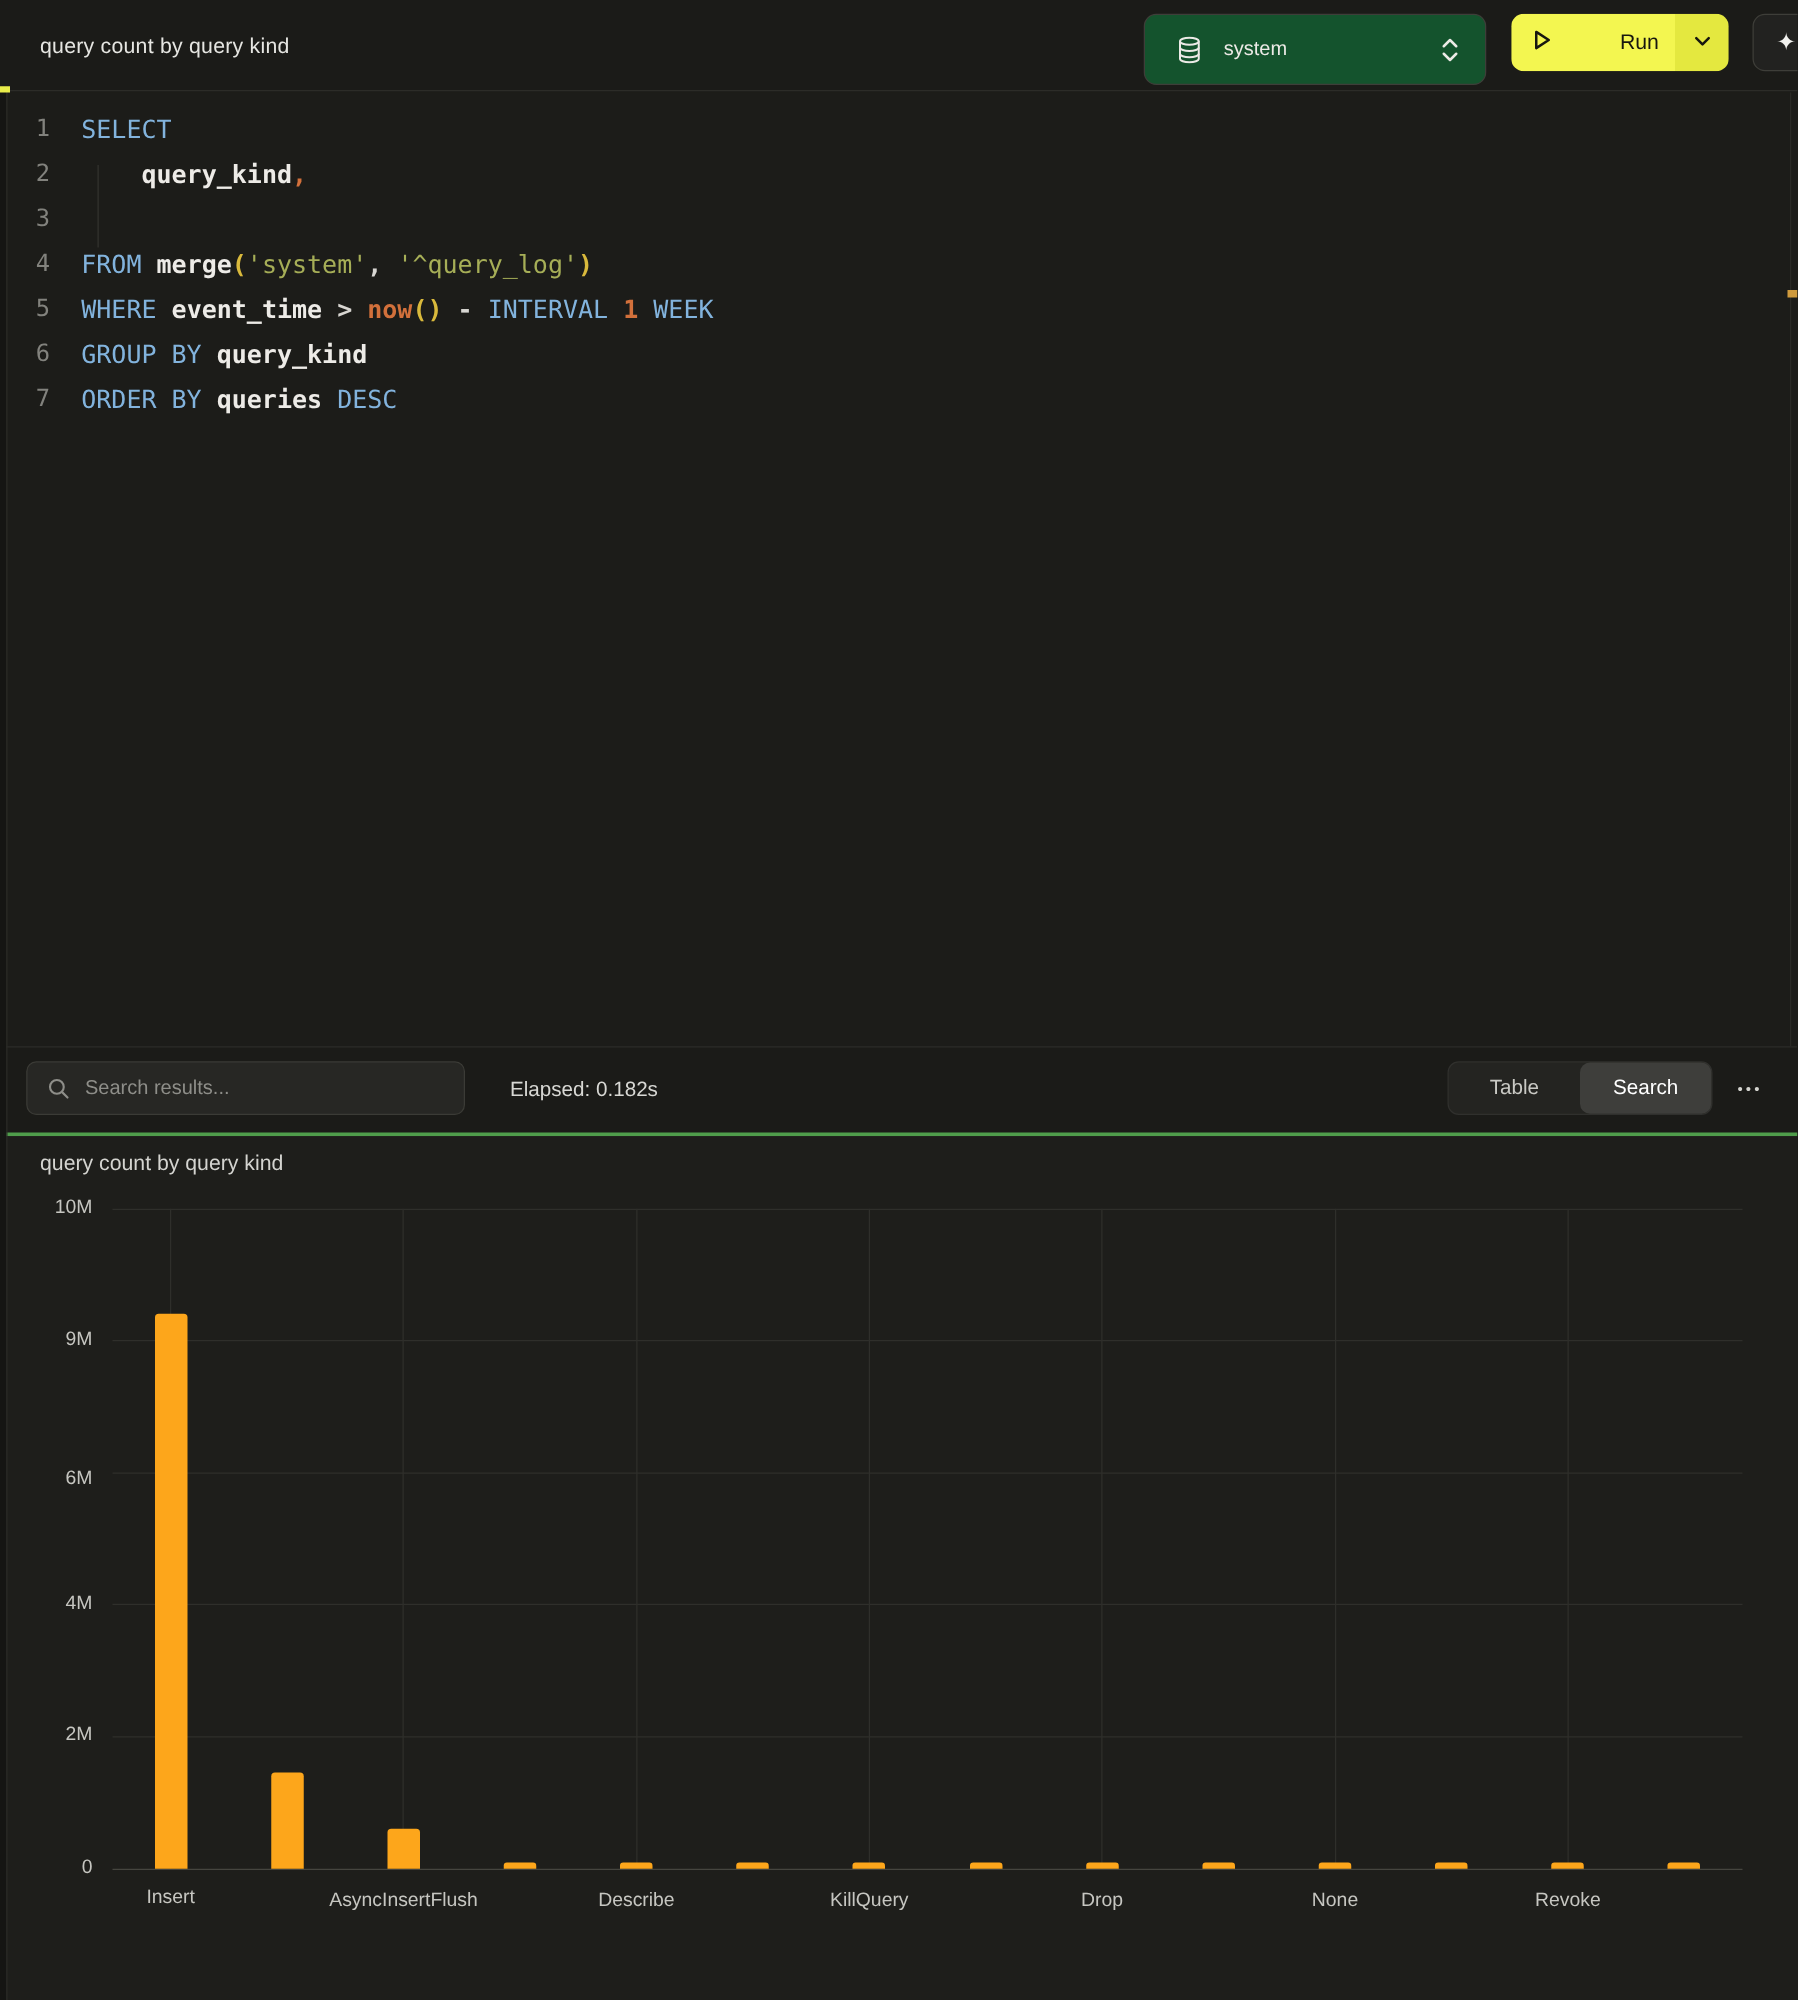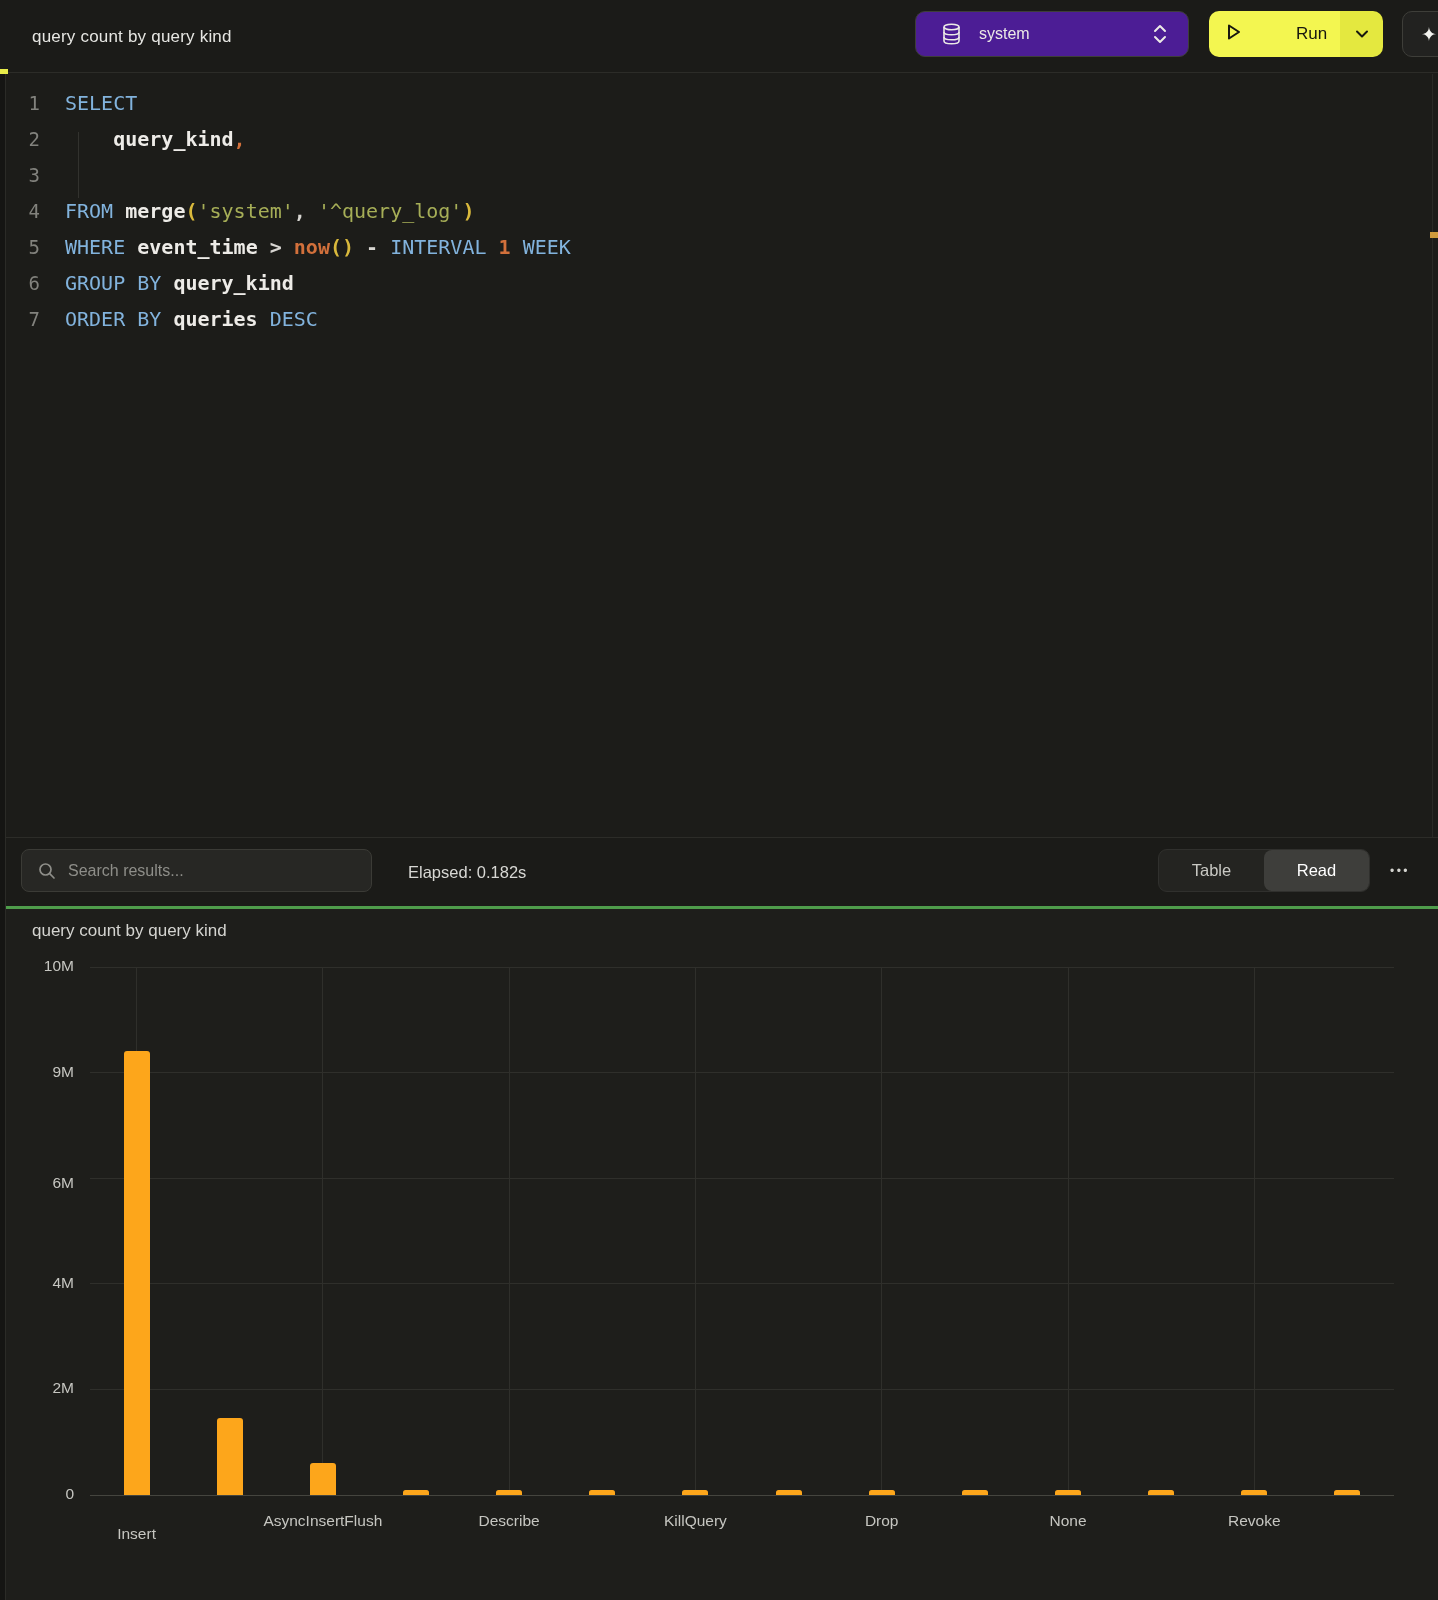--- a/index.html
+++ b/index.html
@@ -9,22 +9,22 @@
 
   
   .left-edge { position:absolute; left:0; top:0; width:5px; height:1600px; background:#151513; z-index:5;}
   .left-edge-line { position:absolute; left:5px; top:0; width:1px; height:1600px; background:#2b2b27; z-index:5;}
 
   
   .header { position:absolute; left:0; top:0; width:1438px; height:73px;
     background:#1b1b18; border-bottom:1px solid #2c2c28; z-index:10;}
   .hdr-title { position:absolute; left:32px; top:0; line-height:73px; font-size:17px;
     color:#e6e6e2; letter-spacing:.2px; }
-  .db-select { position:absolute; left:915px; top:11px; width:274px; height:46px;
-    background:#4c1d95; border:1px solid #3e3e39; border-radius:10px;
+  .db-select { position:absolute; left:915px; top:11px; width:274px; height:57px;
+    background:#14532d; border:1px solid #3e3e39; border-radius:10px;
     display:flex; align-items:center; cursor:pointer; }
   .db-select .dbicon { margin-left:26px; display:flex; }
   .db-select .dbname { margin-left:18px; font-size:16px; color:#eceae6; flex:1; }
   .db-select .caret { margin-right:20px; display:flex; }
   .run-btn { position:absolute; left:1209px; top:11px; width:174px; height:46px;
     border-radius:10px; overflow:hidden; display:flex; cursor:pointer; }
   .run-main { flex:1; background:#f3f650; display:flex; align-items:center; justify-content:center; gap:12px; }
   .run-label { font-size:17px; font-weight:500; color:#17170f;margin-left:40px; }
   .run-caret { width:43px; background:#e4e83f; display:flex; align-items:center; justify-content:center; }
   .sparkle-btn { position:absolute; left:1402px; top:11px; width:58px; height:46px;
@@ -160,21 +160,21 @@
     <div class="search-box">
       <svg width="18" height="18" viewBox="0 0 18 18">
         <circle cx="7.5" cy="7.5" r="5.5" fill="none" stroke="#8e8e89" stroke-width="1.7"></circle>
         <line x1="11.7" y1="11.7" x2="16" y2="16" stroke="#8e8e89" stroke-width="1.7" stroke-linecap="round"></line>
       </svg>
       <input type="text" placeholder="Search results..." style="">
     </div>
     <div class="stat-elapsed">Elapsed: 0.182s</div>
     <div class="view-toggle">
       <div class="seg">Table</div>
-      <div class="seg active">Read</div>
+      <div class="seg active">Search</div>
     </div>
     <div class="more-btn">•••</div>
   </div>
 
   <div class="green-divider"></div>
 
   <div class="chart-panel">
     <div class="chart-title">query count by query kind</div>
     <div class="plot">
         <div class="hgrid base" style="top: 527.5px;"></div>
@@ -205,21 +205,21 @@
         <div class="bar" style="left: 1151.29px; height: 4.752px; background: rgb(253, 166, 27); border-radius: 2.5px 2.5px 0px 0px;"></div>
         <div class="bar" style="left: 1244.43px; height: 4.752px; background: rgb(253, 166, 27); border-radius: 2.5px 2.5px 0px 0px;"></div>
       </div>
     <div id="axes-layer">
         <div class="ytick" style="top: 576px;">0</div>
         <div class="ytick" style="top: 470.4px;">2M</div>
         <div class="ytick" style="top: 364.8px;">4M</div>
         <div class="ytick" style="top: 265px;">6M</div>
         <div class="ytick" style="top: 153.6px;">9M</div>
         <div class="ytick" style="top: 48px;">10M</div>
-        <div class="xtick" style="left: 46.5714px; top: 616px;">Insert</div>
+        <div class="xtick" style="left: 46.5714px; top: 600px;">Insert</div>
         <div class="xtick" style="left: 232.857px; top: 603px;">AsyncInsertFlush</div>
         <div class="xtick" style="left: 419.143px; top: 603px;">Describe</div>
         <div class="xtick" style="left: 605.429px; top: 603px;">KillQuery</div>
         <div class="xtick" style="left: 791.714px; top: 603px;">Drop</div>
         <div class="xtick" style="left: 978px; top: 603px;">None</div>
         <div class="xtick" style="left: 1164.29px; top: 603px;">Revoke</div>
       </div>
   </div>
 </div>
 

